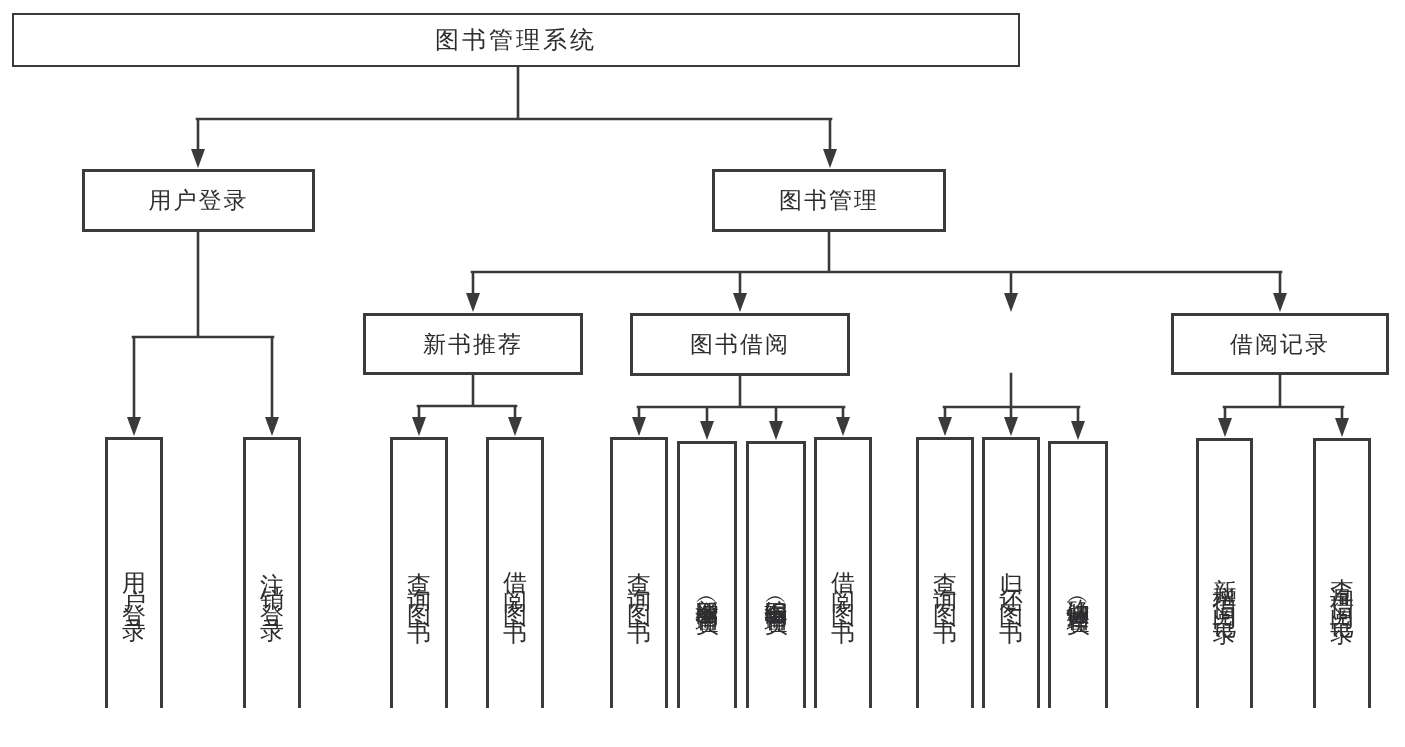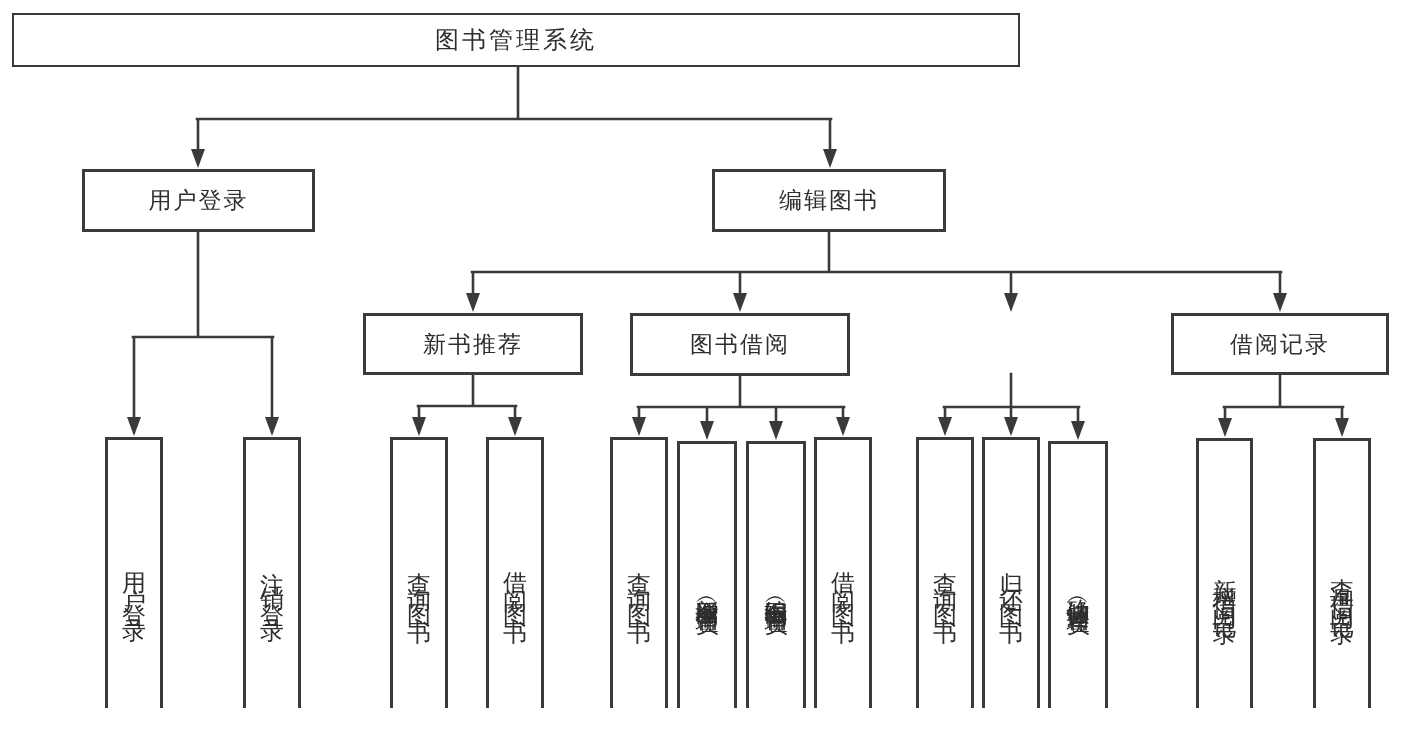--- a/index.html
+++ b/index.html
@@ -89,21 +89,21 @@
       <polygon points="1004,417 1018,417 1011,436"></polygon>
       <polygon points="1071,421 1085,421 1078,440"></polygon>
       <polygon points="1218,418 1232,418 1225,437"></polygon>
       <polygon points="1335,418 1349,418 1342,437"></polygon>
     </g>
   </svg>
 
   <div class="box root" style="left:12px;top:13px;width:1008px;height:54px">图书管理系统</div>
 
   <div class="box lvl" style="left:82px;top:169px;width:233px;height:63px">用户登录</div>
-  <div class="box lvl" style="left:712px;top:169px;width:234px;height:63px">编辑图书</div>
+  <div class="box lvl" style="left:712px;top:169px;width:234px;height:63px">图书管理</div>
 
   <div class="box lvl" style="left:363px;top:313px;width:220px;height:62px">新书推荐</div>
   <div class="box lvl" style="left:630px;top:313px;width:220px;height:63px">图书借阅</div>
   <div class="box lvl" style="left:1171px;top:313px;width:218px;height:62px">借阅记录</div>
 
   <div class="box leaf sp4" style="left:105px;top:437px;width:58px;height:296px">用户登录</div>
   <div class="box leaf sp4" style="left:243px;top:437px;width:58px;height:296px">注销登录</div>
 
   <div class="box leaf sp4" style="left:390px;top:437px;width:58px;height:296px">查询图书</div>
   <div class="box leaf sp4" style="left:486px;top:437px;width:58px;height:296px">借阅图书</div>

